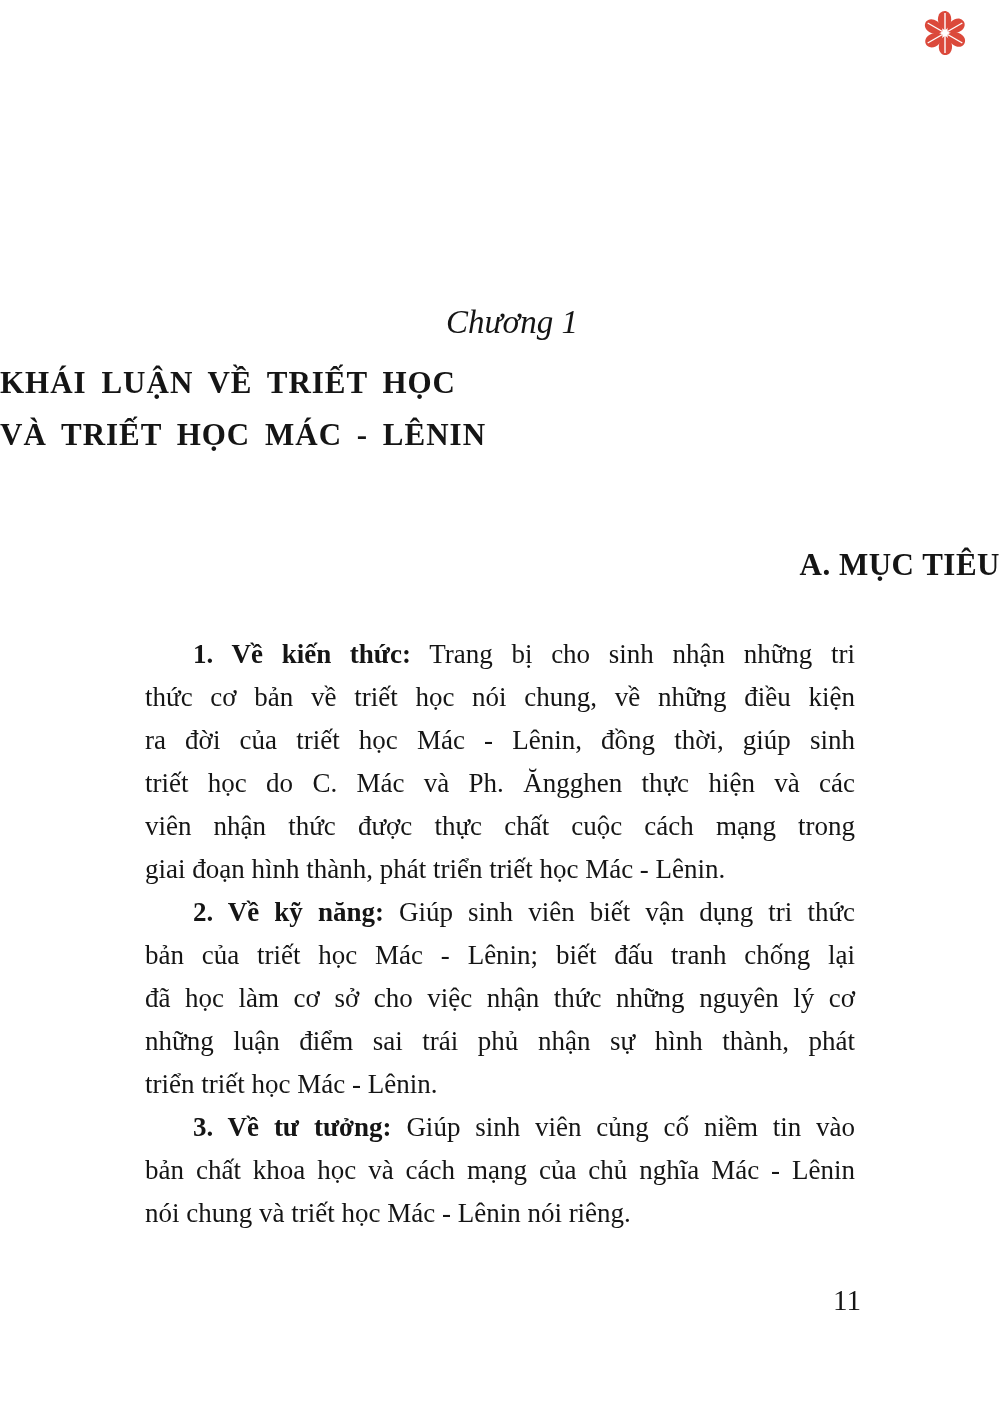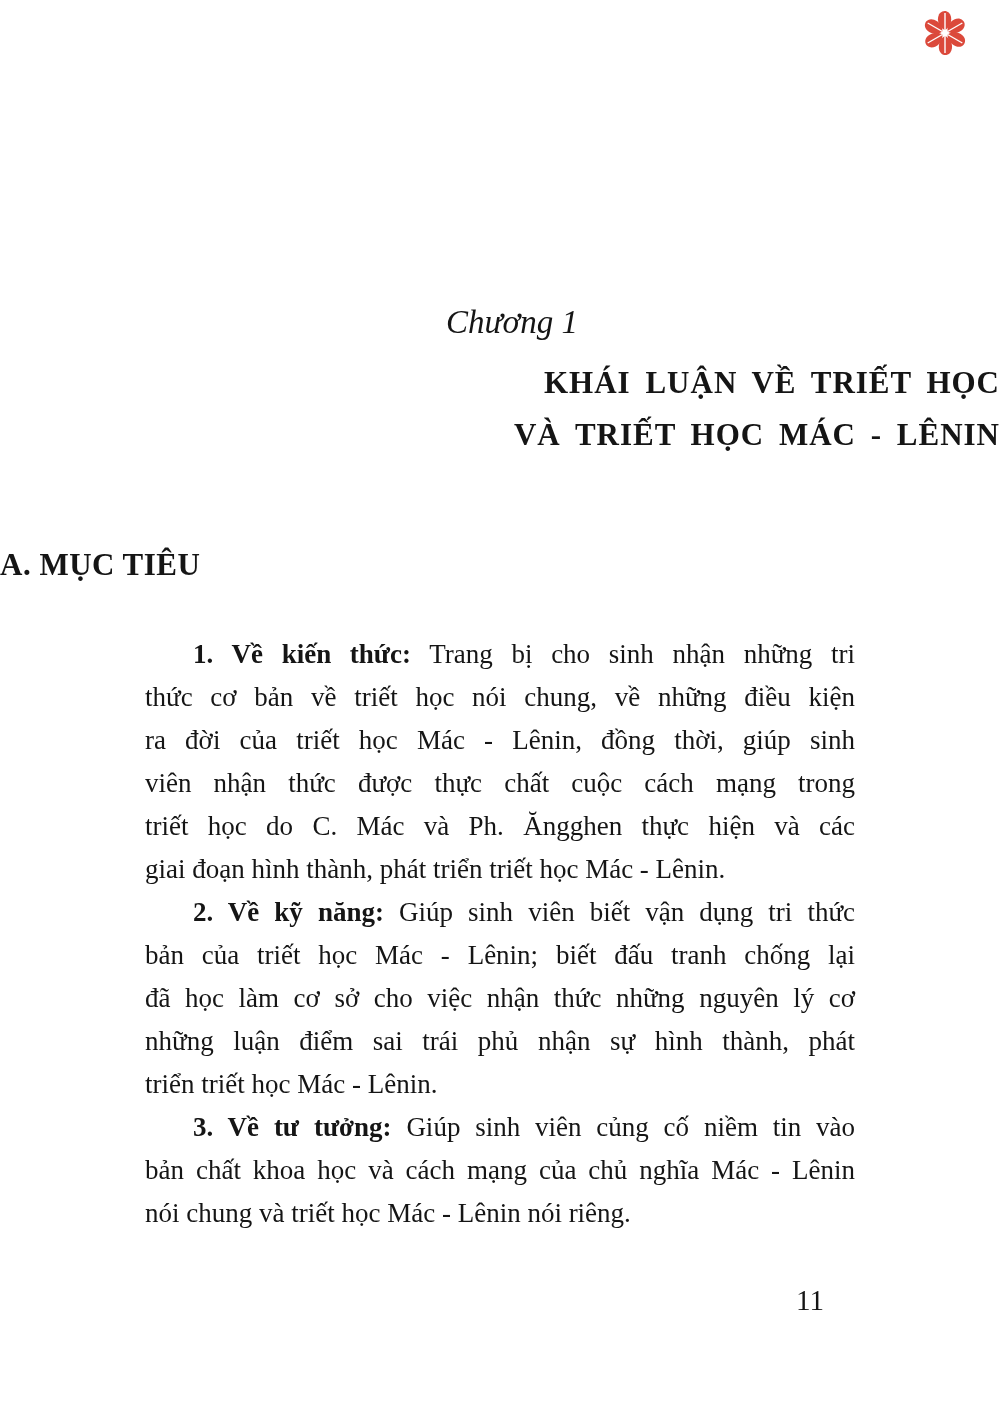--- a/index.html
+++ b/index.html
@@ -37,35 +37,35 @@
     line-height: 44px;
     margin-left: 12px;
   }
 
   
   .chapter-title {
     position: absolute;
     top: 357px;
     left: 0;
     width: 100%;
-    text-align: right;
+    text-align: left;
     font-weight: bold;
     font-size: 31px;
     line-height: 52px;
     letter-spacing: 1px;
     word-spacing: 6px;
   }
 
   
   .section-heading {
     position: absolute;
     top: 543px;
     left: 0;
     width: 100%;
-    text-align: left;
+    text-align: right;
     font-weight: bold;
     font-size: 31px;
     line-height: 44px;
     letter-spacing: 0.5px;
   }
 
   
   .body-block {
     position: absolute;
     top: 633px;
@@ -86,21 +86,21 @@
   }
   .first {                    
     text-indent: 48px;
   }
   .lead { font-weight: bold; }
 
   
   .page-number {
     position: absolute;
     top: 1282px;
-    left: 624px;
+    left: 661px;
     width: 200px;
     text-align: right;
     font-size: 29px;
     line-height: 36px;
   }
 </style>
 </head>
 <body>
 
 <div class="page">
@@ -135,22 +135,22 @@
   </div>
 
   <div class="section-heading">A. MỤC TIÊU</div>
 
   <div class="body-block">
 
     <div class="para">
       <div class="line jl first"><b class="lead">1. Về kiến thức:</b> <span>Trang bị cho sinh nhận những tri</span></div>
       <div class="line jl">thức cơ bản về triết học nói chung, về những điều kiện</div>
       <div class="line jl">ra đời của triết học Mác - Lênin, đồng thời, giúp sinh</div>
+      <div class="line jl">triết học do C. Mác và Ph. Ăngghen thực hiện và các</div>
       <div class="line jl">viên nhận thức được thực chất cuộc cách mạng trong</div>
-      <div class="line jl">triết học do C. Mác và Ph. Ăngghen thực hiện và các</div>
       <div class="line ll">giai đoạn hình thành, phát triển triết học Mác - Lênin.</div>
     </div>
 
     <div class="para">
       <div class="line jl first"><b class="lead">2. Về kỹ năng:</b> <span>Giúp sinh viên biết vận dụng tri thức</span></div>
       <div class="line jl">bản của triết học Mác - Lênin; biết đấu tranh chống lại</div>
       <div class="line jl">đã học làm cơ sở cho việc nhận thức những nguyên lý cơ</div>
       <div class="line jl">những luận điểm sai trái phủ nhận sự hình thành, phát</div>
       <div class="line ll">triển triết học Mác - Lênin.</div>
     </div>

